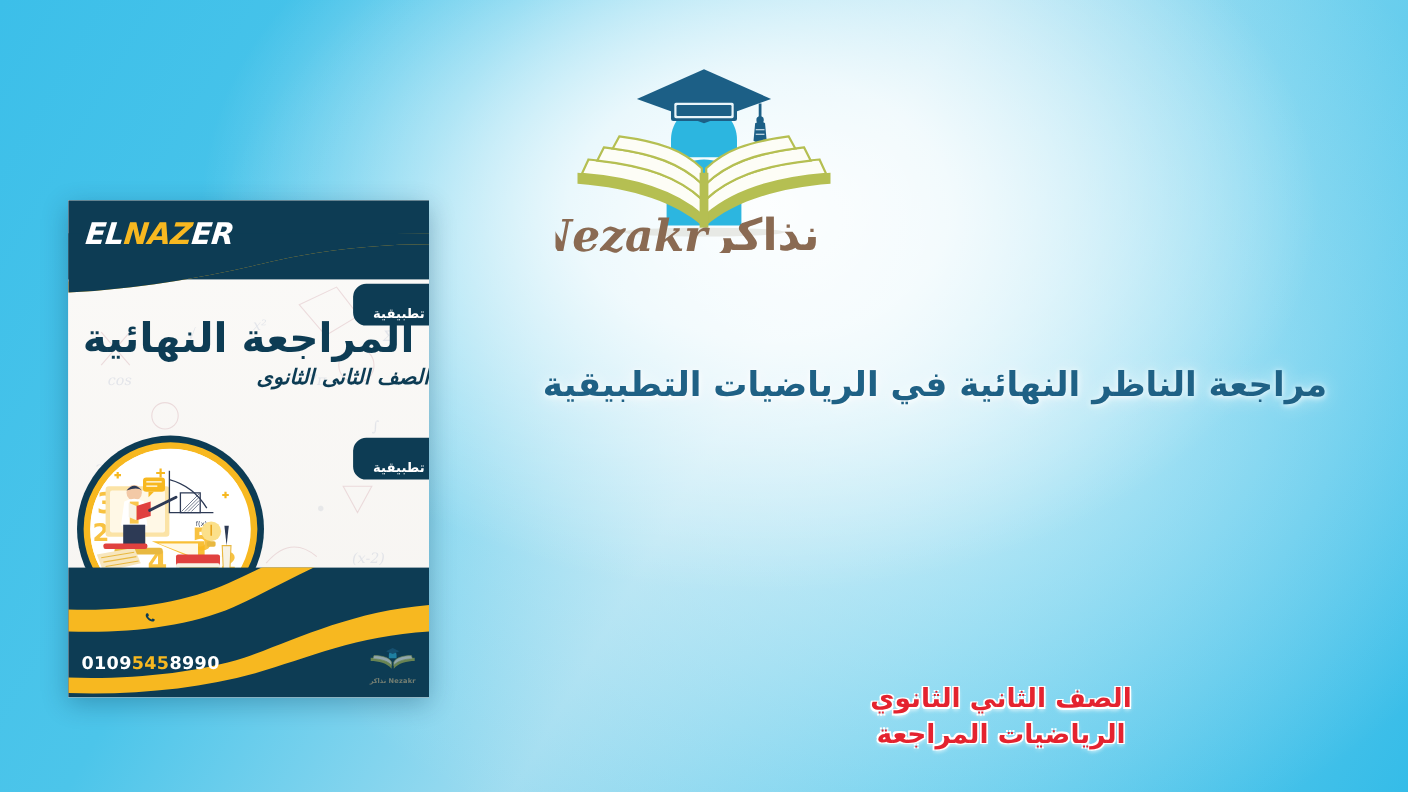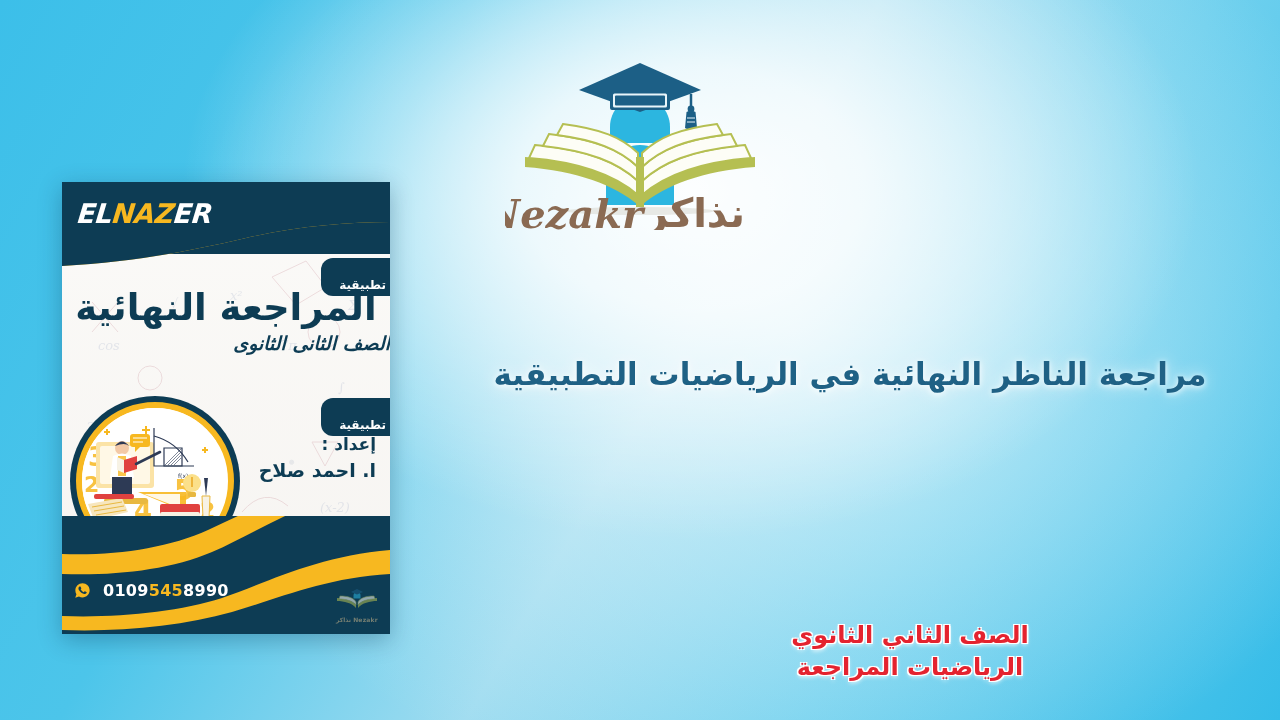--- a/index.html
+++ b/index.html
@@ -20,21 +20,20 @@
   #logo{position:absolute;left:505px;top:45px;width:270px;height:185px;}
   #logo svg{display:block;width:270px;height:185px;}
   
   #headline{
     position:absolute;left:470px;top:325px;width:760px;
     direction:rtl;text-align:center;
     color:#1f6185;
     font-size:31px;line-height:1.62;font-weight:600;
     text-shadow:0 1px 6px rgba(255,255,255,0.95),0 0 18px rgba(255,255,255,0.8);
     letter-spacing:0px;
-    margin-top:24px;
   }
   
   #subject{
     position:absolute;left:600px;top:619px;width:620px;
     direction:rtl;text-align:center;
     color:#e4232f;font-weight:700;font-size:24px;line-height:1.34;
     text-shadow:
       -1.4px -1.4px 0 #fff, 1.4px -1.4px 0 #fff,
       -1.4px 1.4px 0 #fff, 1.4px 1.4px 0 #fff,
       0 2px 4px rgba(255,255,255,0.9);
@@ -88,21 +87,21 @@
   .prep .l2{font-size:19px;}
   .circle-art{
     position:absolute;left:14px;top:220px;width:146px;height:146px;border-radius:50%;
     background:#fff;border:6px solid #f7b820;
     box-shadow:0 0 0 6px #0d3c54;overflow:hidden;
   }
   .circle-art svg{display:block;width:134px;height:134px;}
   .cover-foot{position:absolute;left:0;bottom:0;width:328px;height:118px;background:#0d3c54;overflow:hidden;}
   .foot-wave{position:absolute;left:0;top:-38px;width:328px;height:160px;}
   .contact{
-    position:absolute;left:12px;bottom:34px;display:flex;align-items:center;gap:12px;
+    position:absolute;left:12px;bottom:22px;display:flex;align-items:center;gap:23px;flex-direction:column;
   }
   .wa{width:17px;height:17px;}
   .phone{color:#fff;font-weight:800;font-size:16px;letter-spacing:0.3px;}
   .phone .hl{color:#f7b820;}
   .watermark{position:absolute;right:10px;bottom:10px;width:46px;height:36px;opacity:.55;text-align:center;}
   .watermark .wtxt{font-size:6px;color:#c9b48a;font-weight:700;letter-spacing:.2px;margin-top:-2px;}
 </style>
 </head>
 <body>
 
@@ -188,24 +187,20 @@
     <path d="M0 54 C70 50 124 40 184 26 C236 14 286 10 328 10 L328 0 L328 -62 L0 -62 Z" fill="#0d3c54"></path>
   </svg>
   <div class="brand"><span>EL</span><span class="hl">NAZ</span><span>ER</span></div>
 
   <div class="badge" id="badge1">تطبيقية</div>
   <div class="badge" id="badge2">تطبيقية</div>
 
   <div class="cover-title">المراجعة النهائية</div>
   <div class="cover-sub">الصف الثانى الثانوى</div>
 
-  <div class="prep">
-    <div>إعداد :</div>
-    <div class="l2">ا. احمد صلاح</div>
-  </div>
 
   <div class="circle-art">
     <svg viewBox="0 0 134 134">
       <rect width="134" height="134" fill="#ffffff"></rect>
       <g fill="#f7b820" opacity=".85" font-family="DejaVu Sans, sans-serif" font-weight="bold">
         <text x="6" y="58" font-size="26">3</text>
         <text x="2" y="84" font-size="22">2</text>
         <text x="52" y="112" font-size="26">4</text>
         <text x="92" y="92" font-size="28">5</text>
         <text x="118" y="110" font-size="22">2</text>

